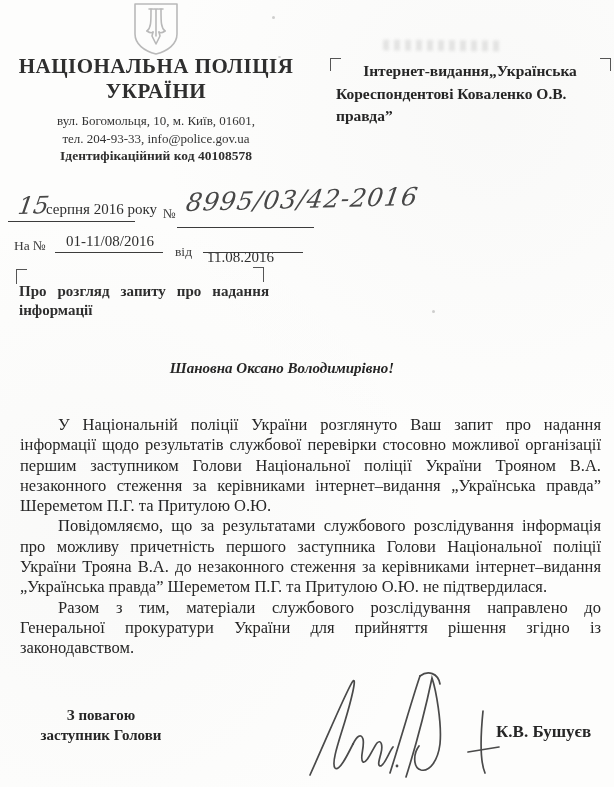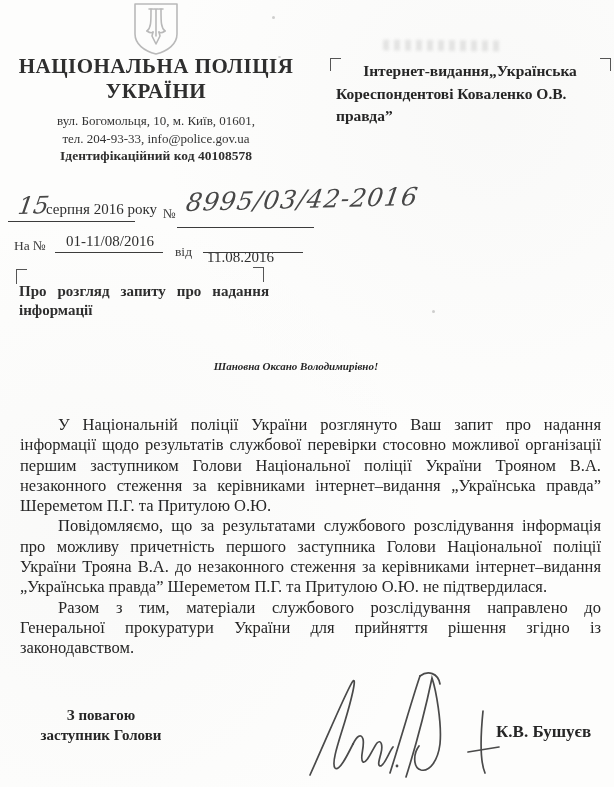--- a/index.html
+++ b/index.html
@@ -51,22 +51,22 @@
     color:#474747;transform:skewX(-10deg) rotate(-1.5deg);
     transform-origin:left bottom;white-space:nowrap;
   }
   
   .subject{
     left:19px;top:282px;width:250px;
     font-size:15px;line-height:19px;text-align:justify;color:#2e2e2e;font-weight:bold;
   }
   
   .salutation{
-    left:96px;top:360px;width:400px;text-align:center;
-    font-weight:bold;font-style:italic;font-size:11px;color:#262626;
+    left:82px;top:360px;width:400px;text-align:center;
+    font-weight:bold;font-style:italic;font-size:15px;color:#262626;
   }
   
   .body-text{
     left:20px;top:415px;width:581px;
     font-size:16.5px;line-height:20.3px;text-align:justify;color:#262626;
   }
   .body-text p{margin:0;text-indent:38px;}
   
   .closing{
     left:20px;top:705px;width:162px;text-align:center;

